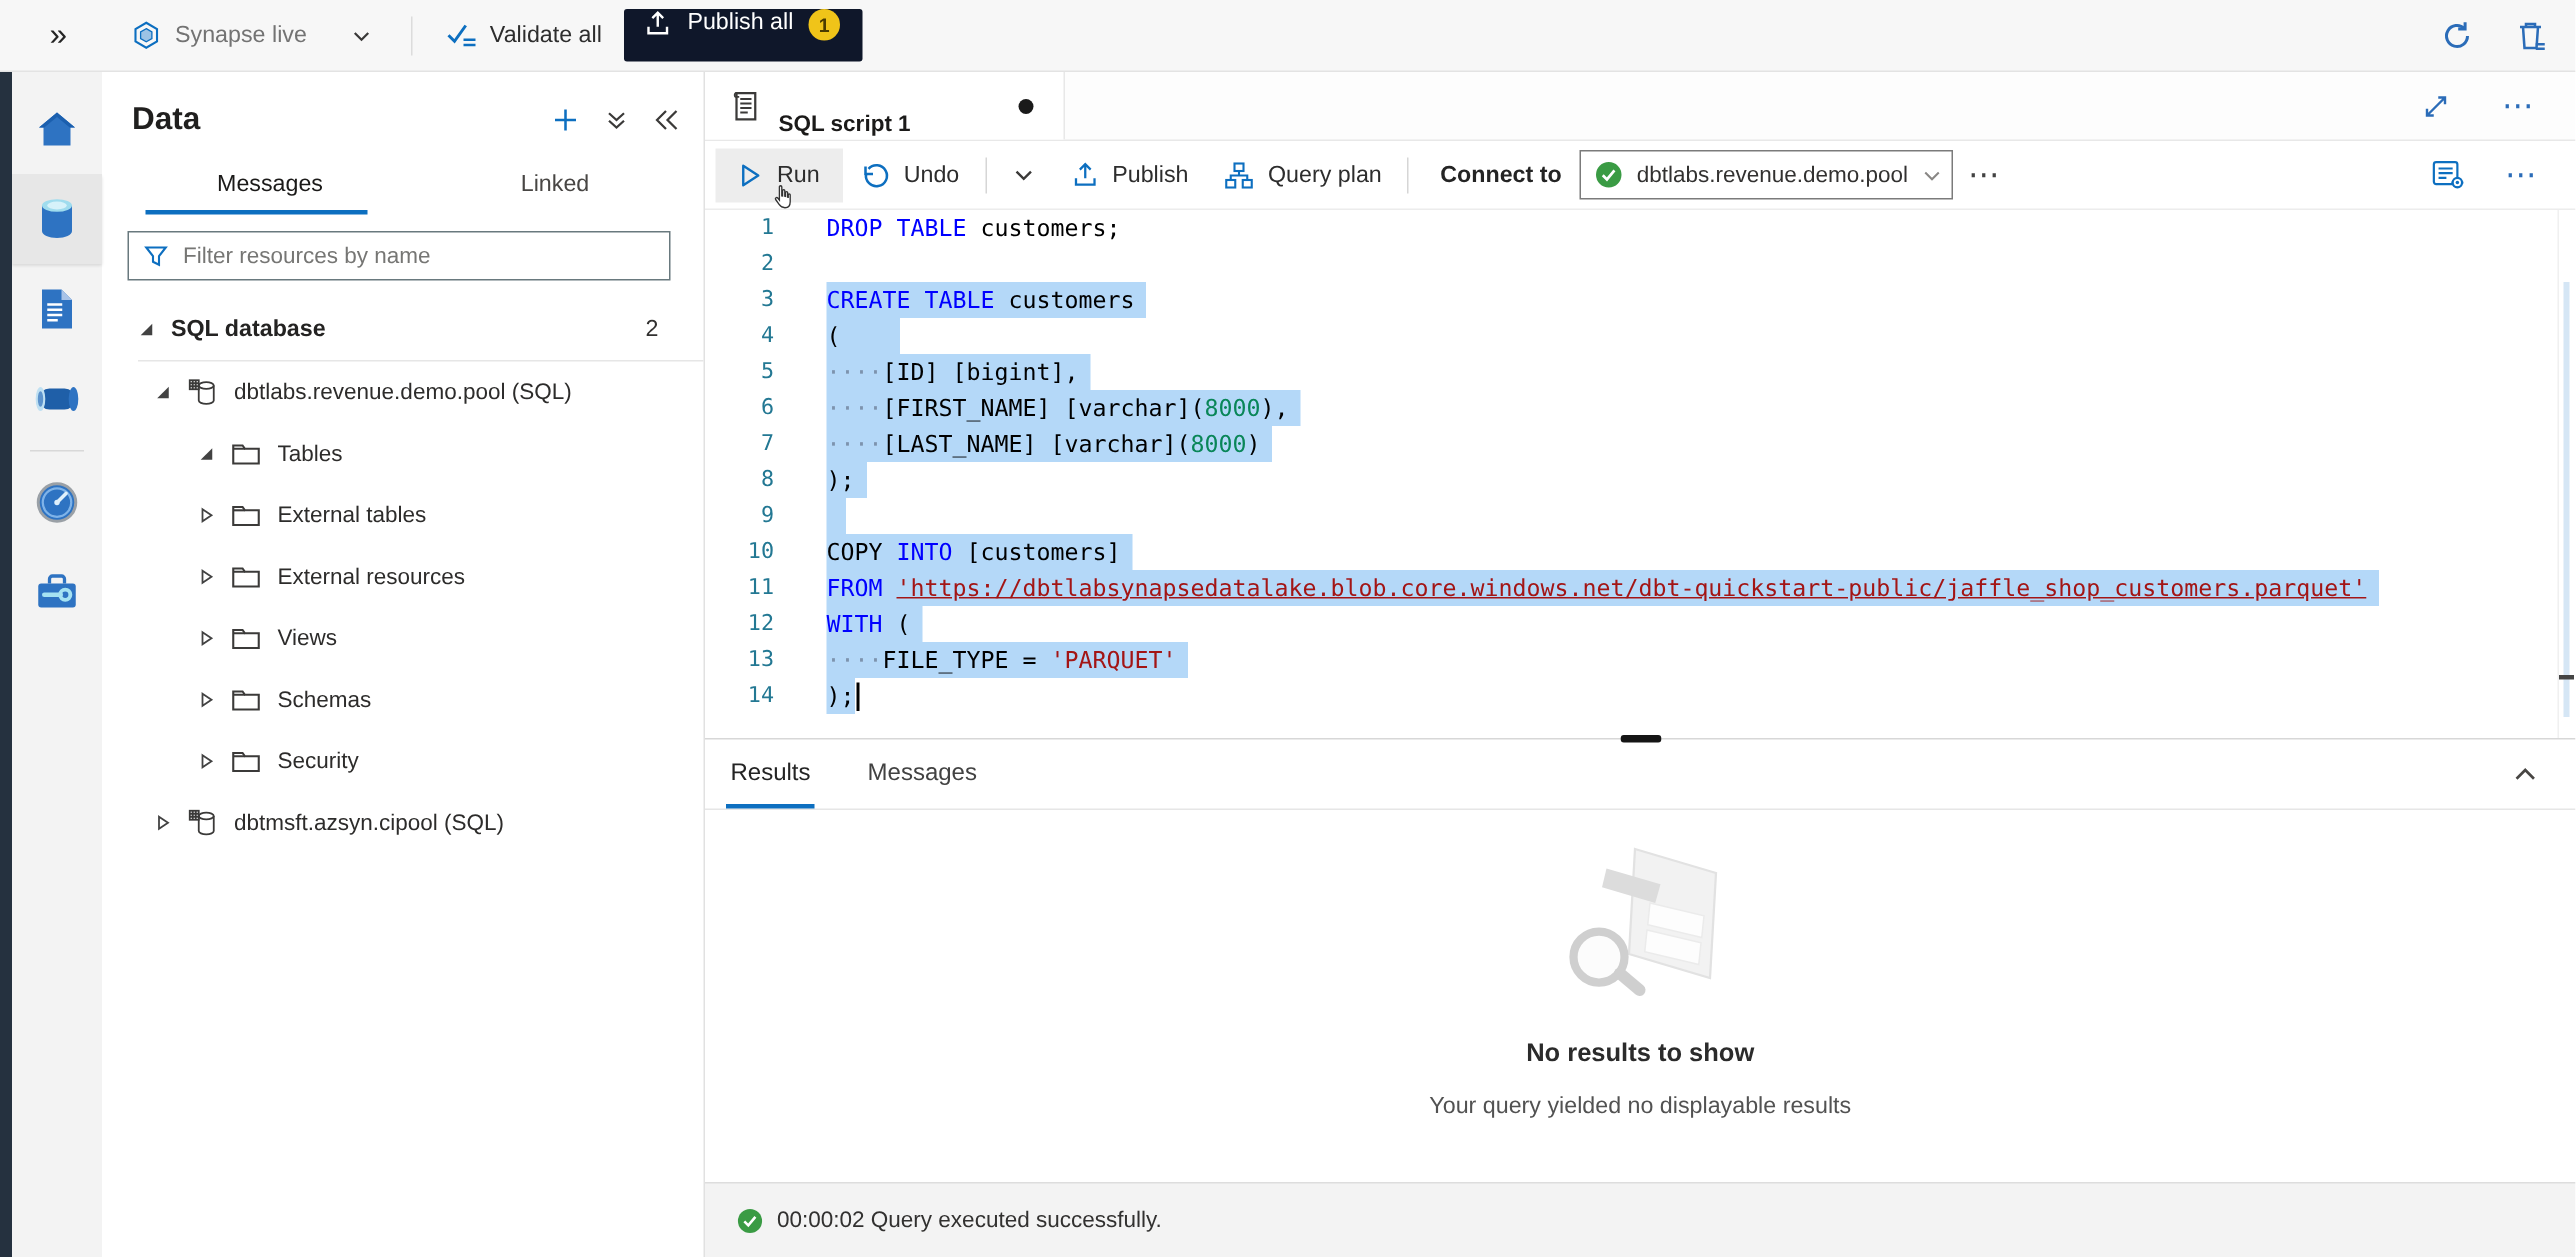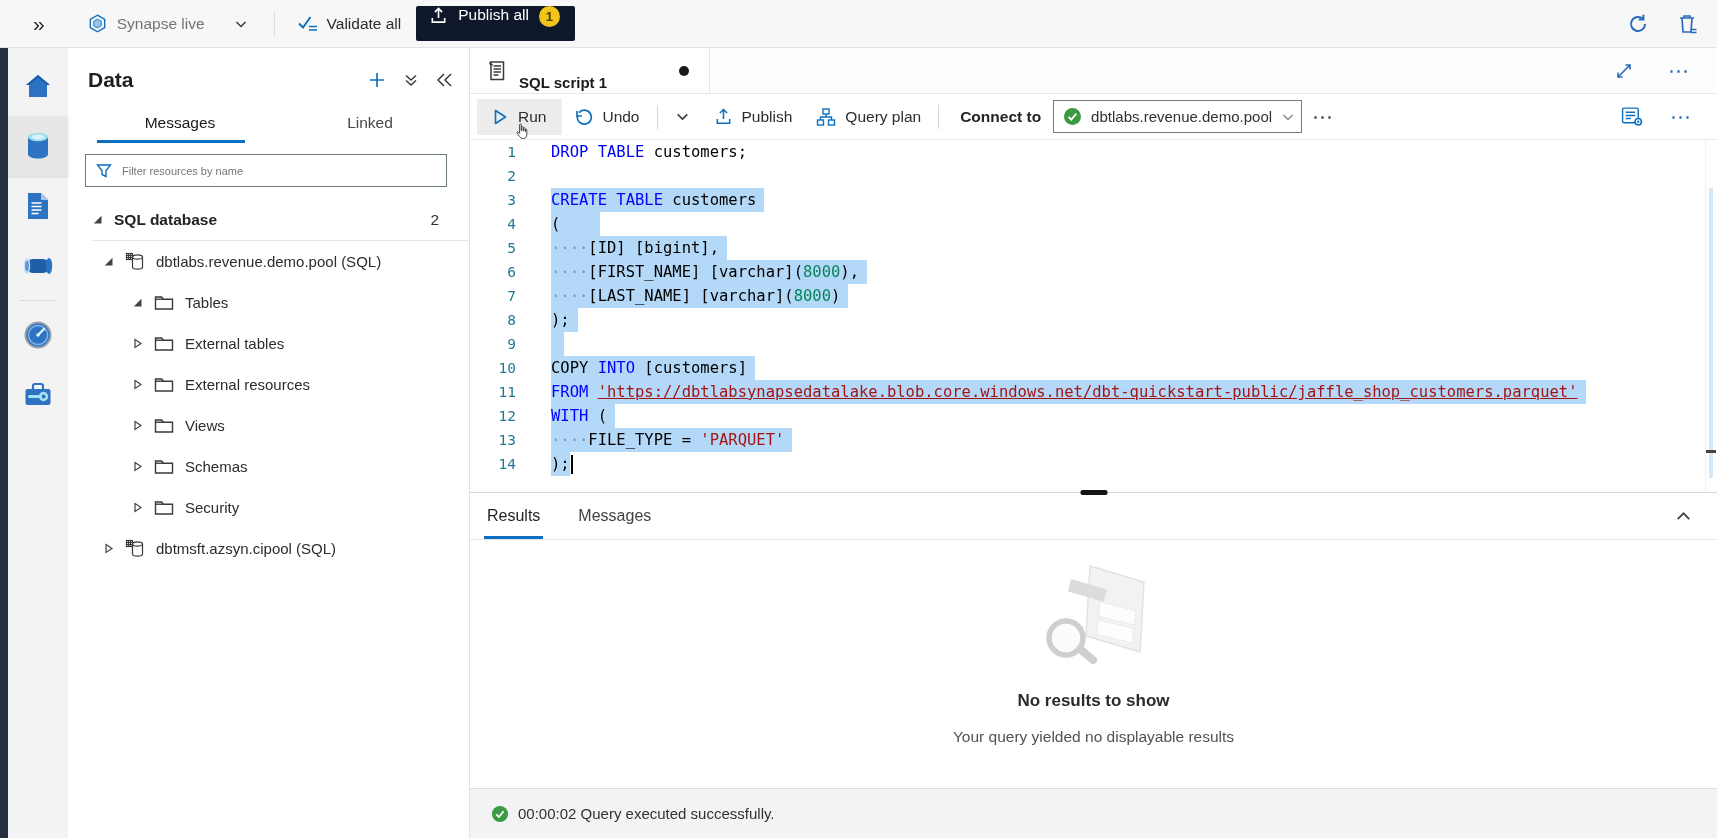--- a/index.html
+++ b/index.html
@@ -31,21 +31,21 @@
   
   .datapanel { width:402px; flex:none; background:#fff; border-right:1px solid #e1e1e1; }
   .dp-header { display:flex; align-items:center; padding:20px 16px 4px 20px; }
   .dp-title { font-size:21px; font-weight:700; color:#201f1e; }
   .dp-hicons { margin-left:auto; display:flex; align-items:center; gap:15px; }
   .dp-tabs { display:flex; padding:8px 0 0 17px; }
   .dp-tab { width:190px; text-align:center; padding:10px 0 11px; font-size:15.5px; color:#484644; position:relative; }
   .dp-tab.active { color:#1b1a19; }
   .dp-tab.active::after { content:""; position:absolute; left:12px; right:30px; bottom:0; height:3px; background:#0d6fc0; }
   .dp-filter { margin:11px 22px 12px 17px; height:33px; border:1px solid #69797e; background:#fff; display:flex; align-items:center; gap:9px; padding:0 9px; }
-  .dp-filter input { border:none; outline:none; flex:1; font-size:11px; font-family:"Liberation Sans",sans-serif; color:#323130; background:transparent; }
+  .dp-filter input { border:none; outline:none; flex:1; font-size:15px; font-family:"Liberation Sans",sans-serif; color:#323130; background:transparent; }
   .dp-filter input::placeholder { color:#767674; }
   .tree { font-size:15px; color:#2d2c2b; }
   .tree-row { height:41px; display:flex; align-items:center; gap:11px; cursor:default; }
   .tree-root { padding-left:24px; font-weight:600; font-size:15.5px; color:#242322; }
   .tree-count { margin-left:auto; margin-right:30px; font-weight:400; color:#323130; }
   .tree-sep { height:1px; background:#e6e6e6; margin-left:24px; }
   .tree-row.lvl1 { padding-left:35px; }
   .tree-row.lvl2 { padding-left:64px; }
   .tree-row svg { flex:none; }
 

